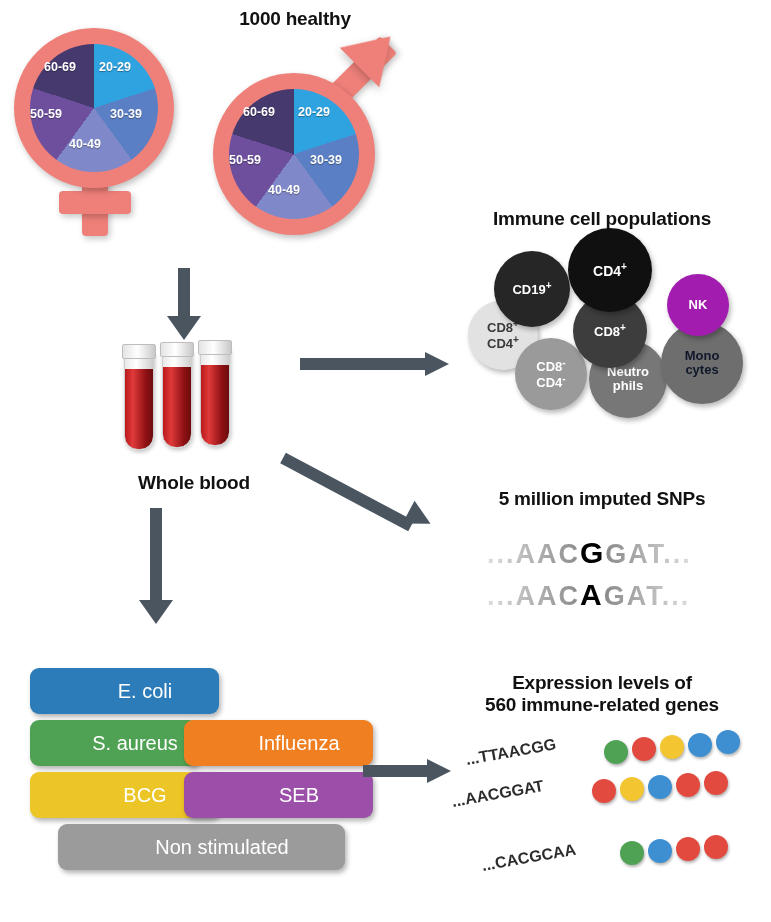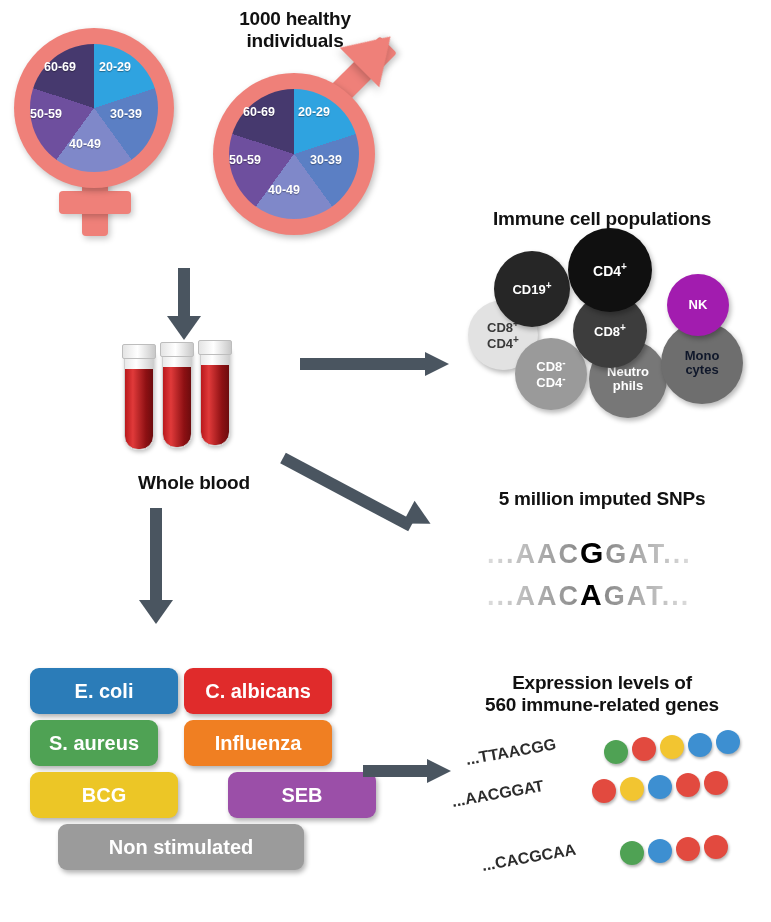--- a/index.html
+++ b/index.html
@@ -106,26 +106,27 @@
   }
   .snp-grad-l { color:#c9c9c9; }
   .snp-mid { color:#7d7d7d; }
   .snp-hl { color:#000000; font-size:30px; }
 
   
   .stim {
     position:absolute;
     border-radius:9px;
     color:#ffffff;
-    font-weight:bold;
+    font-weight:normal;
     font-size:20px;
     display:flex;
     align-items:center;
     justify-content:center;
     box-shadow:2px 3px 5px rgba(0,0,0,0.3);
+    padding-left:41px;
   }
 
   
   .bead {
     position:absolute;
     border-radius:50%;
     box-shadow:1px 2px 3px rgba(0,0,0,0.3);
   }
   .seqtext {
     position:absolute;
@@ -135,21 +136,20 @@
     white-space:nowrap;
   }
 </style>
 </head>
 <body>
 
 <div class="stage">
 
   <div class="abs title" style="left:170px; top:8px; width:250px;">
     <div>1000 healthy</div>
-    <div>individuals</div>
   </div>
 
   <div class="sym-wrap" style="left:6px; top:14px; width:200px; height:230px;">
 
     <div class="sym-stem" style="left:76px; top:140px; width:26px; height:82px; border-radius:4px; box-shadow:2px 3px 6px rgba(0,0,0,0.22);"></div>
     <div class="sym-stem" style="left:53px; top:177px; width:72px; height:23px; border-radius:4px; box-shadow:2px 3px 6px rgba(0,0,0,0.22);"></div>
 
     <div class="pie-ring" style="left:8px; top:14px; width:160px; height:160px;"></div>
 
     <div class="pie-inner" style="left:24px; top:30px; width:128px; height:128px;
@@ -246,25 +246,24 @@
   <div class="snp-row" style="left:487px; top:578px;">
     <span class="snp-grad-l" style="background:linear-gradient(to right,#dddddd,#8a8a8a); -webkit-background-clip:text; background-clip:text; color:transparent;">...AAC</span><span class="snp-hl">A</span><span class="snp-mid" style="background:linear-gradient(to right,#8a8a8a,#dddddd); -webkit-background-clip:text; background-clip:text; color:transparent;">GAT...</span>
   </div>
 
   <div class="snp-row" style="left:487px; top:536px;">
     <span class="snp-grad-l" style="background:linear-gradient(to right,#dddddd,#8a8a8a); -webkit-background-clip:text; background-clip:text; color:transparent;">...AAC</span><span class="snp-hl">G</span><span class="snp-mid" style="background:linear-gradient(to right,#8a8a8a,#dddddd); -webkit-background-clip:text; background-clip:text; color:transparent;">GAT...</span>
   </div>
 
   <div class="abs" style="left:30px; top:668px; width:310px; height:210px;">
     <div class="stim" style="left:0px; top:0px; width:148px; height:46px; background:#2b7cb8;">E. coli</div>
-    <div class="stim" style="left:154px; top:0px; width:148px; height:46px; background:#e02b2b;">C. albicans</div>
     <div class="stim" style="left:0px; top:52px; width:128px; height:46px; background:#4fa254;">S. aureus</div>
     <div class="stim" style="left:154px; top:52px; width:148px; height:46px; background:#f07f22;">Influenza</div>
     <div class="stim" style="left:0px; top:104px; width:148px; height:46px; background:#ecc626;">BCG</div>
-    <div class="stim" style="left:154px; top:104px; width:148px; height:46px; background:#9b4fa8;margin-left:44px;">SEB</div>
+    <div class="stim" style="left:154px; top:104px; width:148px; height:46px; background:#9b4fa8;">SEB</div>
     <div class="stim" style="left:28px; top:156px; width:246px; height:46px; background:#9b9b9b;">Non stimulated</div>
   </div>
 
   <div class="arrowline" style="left:363px; top:765px; width:68px; height:12px;"></div>
   <div class="arrowhead" style="left:427px; top:759px; border-top:12px solid transparent; border-bottom:12px solid transparent; border-left:24px solid #4a5560;"></div>
 
   <div class="abs title" style="left:452px; top:672px; width:300px;">
     <div>Expression levels of</div>
     <div>560 immune-related genes</div>
   </div>

